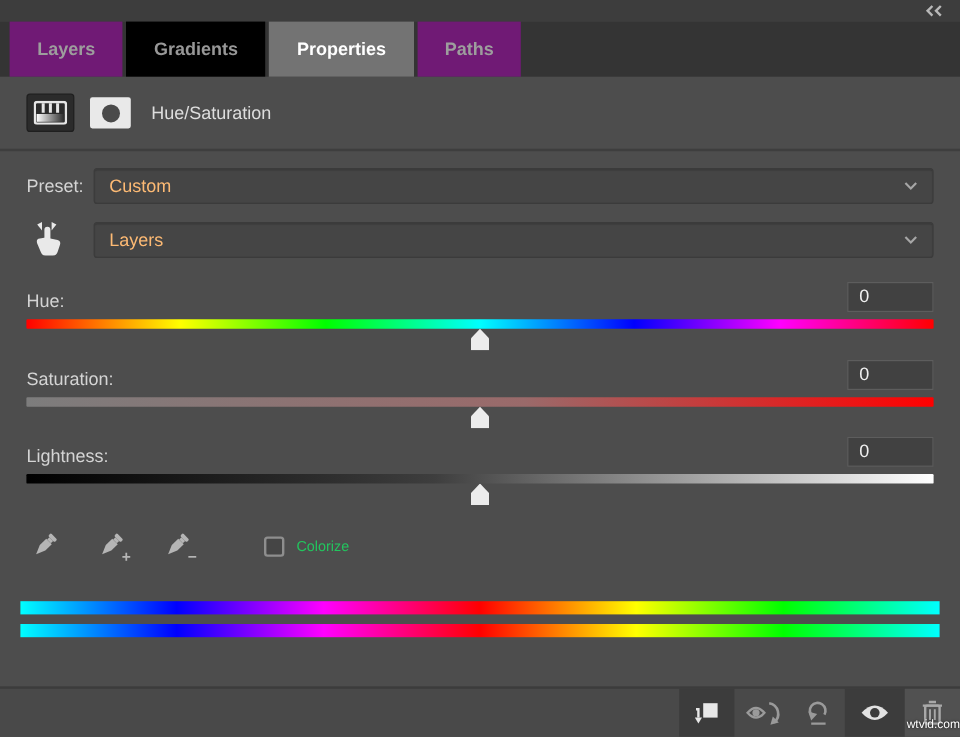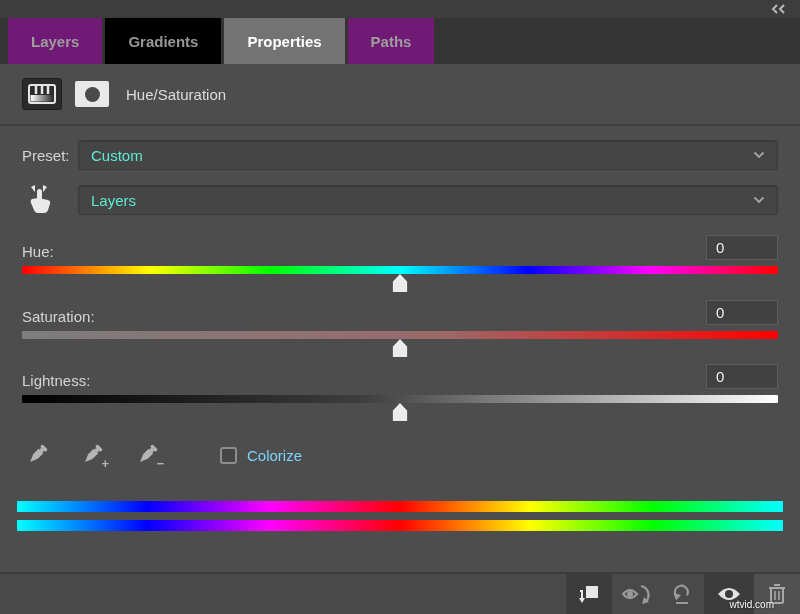--- a/index.html
+++ b/index.html
@@ -29,21 +29,21 @@
   .header-title { margin-left:17px; font-size:15px; color:#dddddd; }
   .divider { height:2px; background:#3e3e3e; flex:0 0 auto; }
   
   .content { flex:1 1 auto; padding:0 22px; display:flex; flex-direction:column; }
   .field-row { display:flex; align-items:center; }
   .field-row.preset { margin-top:14px; }
   .field-row.channel { margin-top:13px; }
   .label-col { width:56px; flex:0 0 auto; font-size:15px; color:#d4d4d4; }
   .dropdown { flex:1 1 auto; height:30px; background:#454545; border:1px solid #3b3b3b;
     border-radius:3px; display:flex; align-items:center; padding:0 12px;
-    font-size:15px; color:#5eead4; box-shadow:inset 0 1px 1px rgba(0,0,0,.18); cursor:default; }
+    font-size:15px; color:#fdba74; box-shadow:inset 0 1px 1px rgba(0,0,0,.18); cursor:default; }
   .dropdown .dd-text { flex:1 1 auto; }
   
   .slider-group { display:flex; flex-direction:column; }
   .slider-group.hue { margin-top:17px; }
   .slider-group.sat { margin-top:6px; }
   .slider-group.light { margin-top:5px; }
   .slider-label-row { height:26px; display:flex; align-items:flex-end; justify-content:space-between; }
   .slider-label { font-size:15px; color:#d4d4d4; }
   .value-box { width:72px; height:25px; background:#414141; border:1px solid #5d5d5d;
     color:#f0f0f0; font-family:"Liberation Sans","DejaVu Sans",sans-serif; font-size:15px;
@@ -54,35 +54,35 @@
     width:15px; height:18px; background:#ececec;
     clip-path:polygon(50% 0%, 100% 44%, 100% 100%, 0% 100%, 0% 44%);
     filter:drop-shadow(0 1px 1px rgba(0,0,0,.35)); cursor:pointer; }
   
   .picker-row { margin-top:16px; display:flex; align-items:center; }
   .dropper-btn { width:30px; height:34px; margin-right:25px; position:relative;
     display:flex; align-items:center; justify-content:center; cursor:pointer; }
   .dropper-sub { position:absolute; right:-2px; bottom:1px; font-size:13px; font-weight:bold; color:#b5b5b5; }
   .checkbox { width:17px; height:17px; border:2px solid #8e8e8e; border-radius:3px;
     background:#454545; margin-left:33px; cursor:pointer; }
-  .colorize-label { margin-left:10px; font-size:15px; color:#7dd3fc; }
+  .colorize-label { margin-left:10px; font-size:12px; color:#22c55e; }
   
   .bars { margin:29px -5px 0 -5px; }
   .spectrum-bar { height:11px; }
   .spectrum-bar + .spectrum-bar { margin-top:8px; }
   
   .footer { flex:0 0 auto; height:42px; border-top:2px solid #3c3c3c; background:#494949;
     display:flex; justify-content:flex-end; align-items:stretch; }
   .f-btn { display:flex; align-items:center; justify-content:center; cursor:pointer; }
   .f-clip { width:46px; background:#3c3c3c; }
   .f-prev { width:48px; }
   .f-reset { width:44px; }
   .f-eye { width:50px; background:#3c3c3c; }
   .f-trash { width:46px; background:#515151; }
-  .watermark { position:absolute; right:26px; bottom:4px; font-size:10px; color:#ffffff;
+  .watermark { position:absolute; right:0; bottom:4px; font-size:10px; color:#ffffff;
     text-shadow:0 0 2px rgba(0,0,0,.8); pointer-events:none; }
 </style>
 </head>
 <body>
 
 <div class="titlebar">
   <svg width="18" height="12" viewBox="0 0 18 12">
     <polyline points="7,2 3,6 7,10" fill="none" stroke="#b8b8b8" stroke-width="2"></polyline>
     <polyline points="14,2 10,6 14,10" fill="none" stroke="#b8b8b8" stroke-width="2"></polyline>
   </svg>

